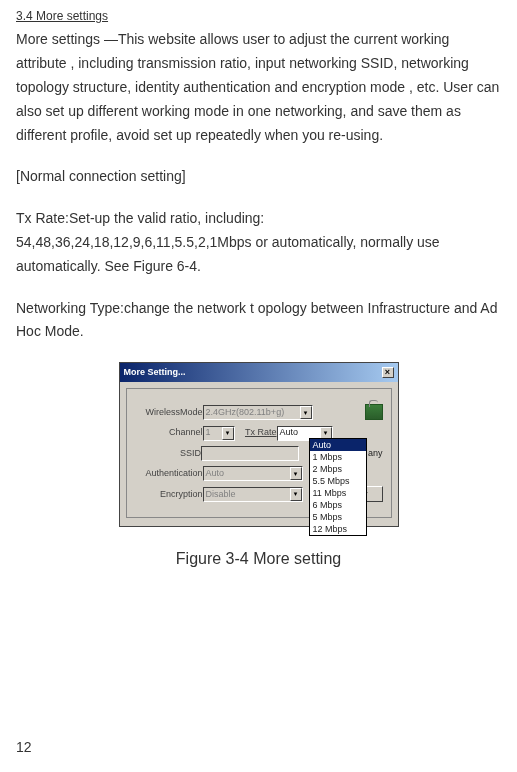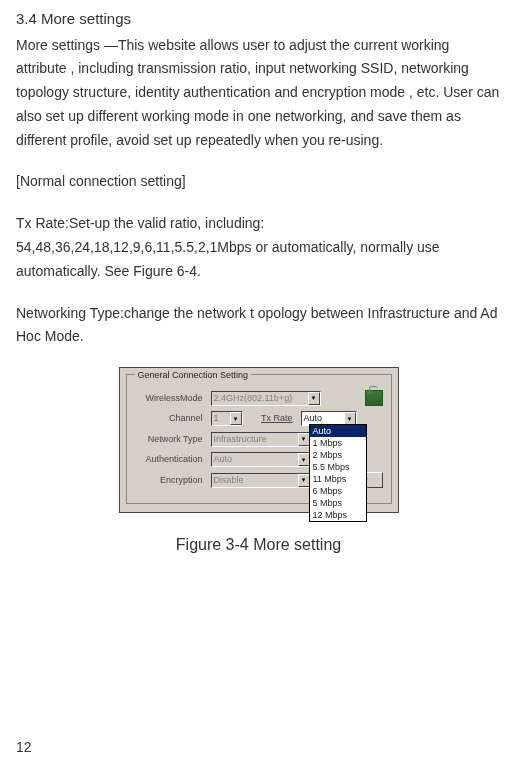--- a/index.html
+++ b/index.html
@@ -7,21 +7,21 @@
       width: 517px;
       height: 772px;
       background: #fff;
       font-family: Arial, Helvetica, sans-serif;
       font-size: 14px;
       color: #333;
       padding: 6px 16px 14px 16px;
       position: relative;
       line-height: 1.7;
     }
-    .heading { font-size: 15px; margin-bottom: 2px; }
+    .heading { font-size: 12px; margin-bottom: 2px; text-decoration: underline; }
     .para { margin-bottom: 18px; }
     .figwrap { display:flex; justify-content:center; margin-top: 14px; }
     .dialog {
       width: 280px;
       background: #d4d0c8;
       border: 1px solid #444;
       font-family: Tahoma, Arial, sans-serif;
       font-size: 9px;
       color: #222;
     }
@@ -50,21 +50,21 @@
     }
     .group-legend {
       position:absolute; top:-6px; left:8px;
       background:#d4d0c8; padding:0 3px;
       font-size: 9px;
     }
     .group::before{
       content:""; position:absolute; top:0; left:0; right:0; height:0;
       border-top:1px solid #888;
     }
-    .row { display:flex; align-items:center; margin-bottom:5px; gap:8px; }
+    .row { display:flex; align-items:center; margin-bottom:5px; gap:0; }
     .lbl { width:68px; text-align:right; font-size:9px; color:#444; }
     .fld, .sel {
       border:1px solid #808080;
       border-top-color:#404040; border-left-color:#404040;
       border-right-color:#fff; border-bottom-color:#fff;
       background:#fff;
       height:15px; font-size:9px; padding:0 2px;
       display:flex; align-items:center; justify-content:space-between;
     }
     .sel .arrow {
@@ -116,23 +116,26 @@
 <body>
 
 <div class="heading">3.4 More settings</div>
 <div class="para">More settings —This website allows user to adjust the current working attribute , including transmission ratio, input networking SSID, networking topology structure, identity authentication and encryption mode , etc. User can also set up different working mode in one networking, and save them as different profile, avoid set up repeatedly when you re-using.</div>
 <div class="para">[Normal connection setting]</div>
 <div class="para">Tx Rate:Set-up the valid ratio, including: 54,48,36,24,18,12,9,6,11,5.5,2,1Mbps or automatically, normally use automatically.  See Figure 6-4.</div>
 <div class="para">Networking Type:change the network t opology between Infrastructure and Ad Hoc Mode.</div>
 
 <div class="figwrap">
   <div class="dialog">
+    <div class="titlebar">
+      <span>More Setting...</span>
+      <span class="close">×</span>
+    </div>
     <div class="dlgbody">
       <div class="group">
-        <div class="group-legend">General Connection Setting</div>
 
         <div class="row">
           <span class="lbl">WirelessMode</span>
           <div class="sel disabled" style="width:110px;">
             <span>2.4GHz(802.11b+g)</span>
             <span class="arrow">▾</span>
           </div>
           <div class="icon-right"></div>
         </div>
 
@@ -153,28 +156,32 @@
           <div class="selected">Auto</div>
           <div>1 Mbps</div>
           <div>2 Mbps</div>
           <div>5.5 Mbps</div>
           <div>11 Mbps</div>
           <div>6 Mbps</div>
           <div>5 Mbps</div>
           <div>12 Mbps</div>
         </div>
 
-
-        <div class="row">
-          <span class="lbl">Network Type</span>
-          <div class="sel disabled" style="width:100px;">
-            <span>Infrastructure</span>
-            <span class="arrow">▾</span>
-          </div>
-        </div>
+        <div class="row">
+          <span class="lbl">SSID</span>
+          <div class="fld disabled" style="width:100px;">
+            <span></span>
+          </div>
+          <span style="width:56px"></span>
+          <div class="chk">
+            <span class="chkbox">✓</span>
+            <span>any</span>
+          </div>
+        </div>
+
 
         <div class="row">
           <span class="lbl">Authentication</span>
           <div class="sel disabled" style="width:100px;">
             <span>Auto</span>
             <span class="arrow">▾</span>
           </div>
         </div>
 
         <div class="row">

